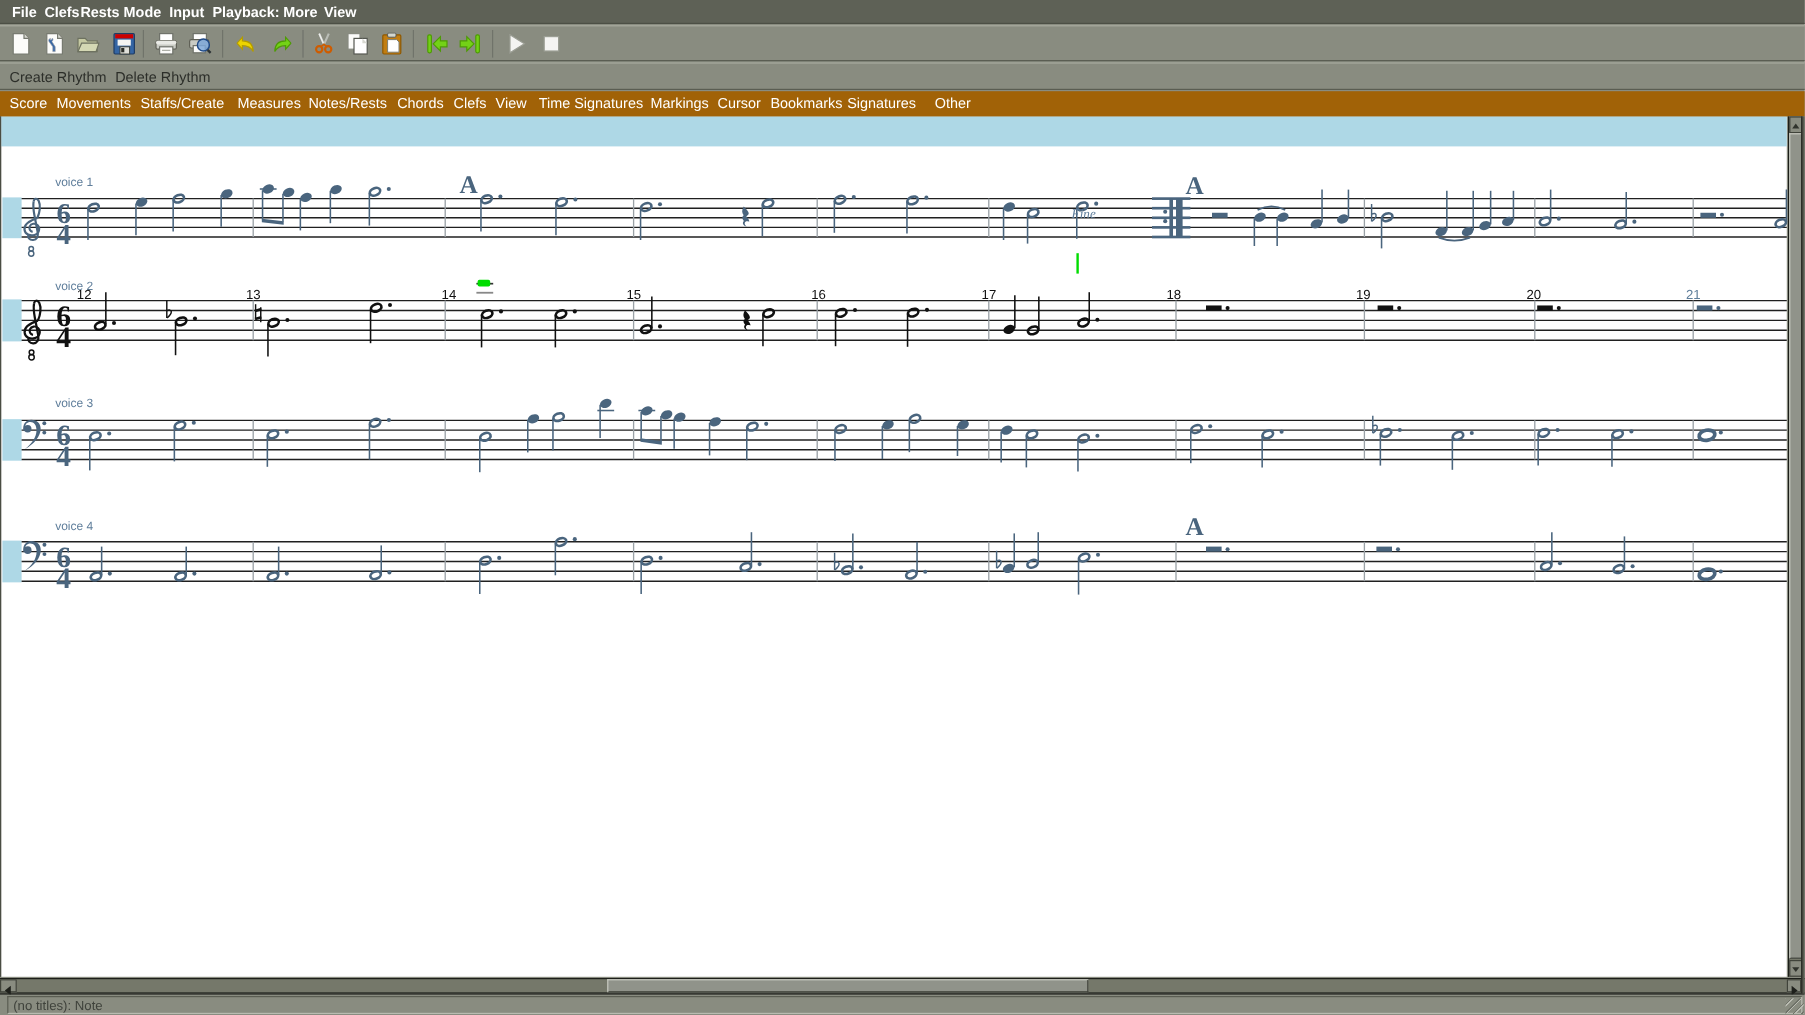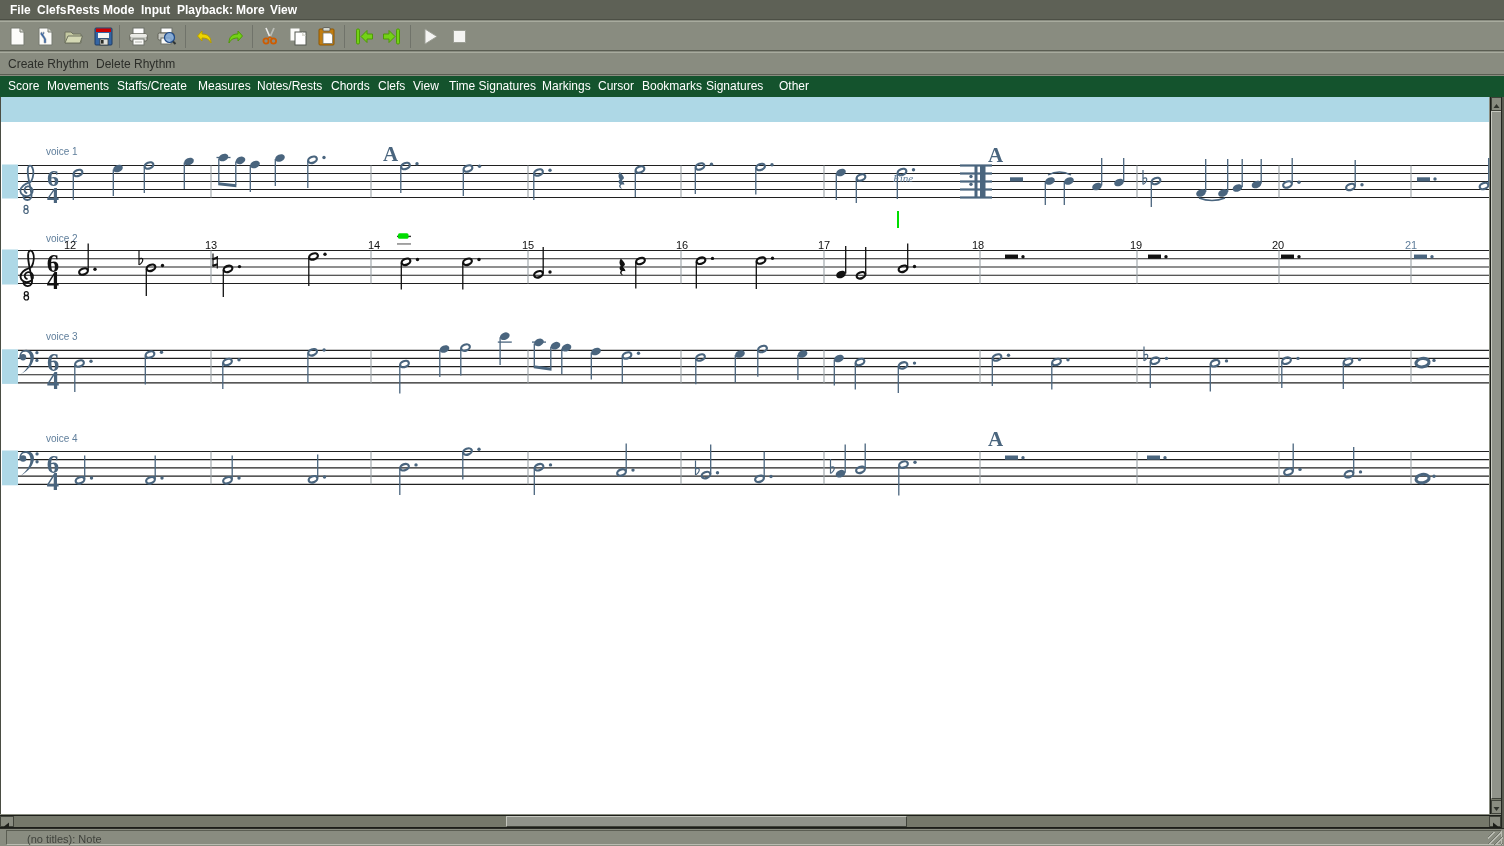--- a/index.html
+++ b/index.html
@@ -3,28 +3,28 @@
 * { margin:0; padding:0; box-sizing:border-box; }
 body { width:1504px; height:846px; position:relative; overflow:hidden;
   font-family:"Liberation Sans", sans-serif; background:#898c80; }
 .menubar { position:absolute; left:0; top:0; width:1504px; height:20px;
   background:#5e6156; color:#ffffff; font-size:12px; line-height:20px; border-bottom:1px solid #4c4f45;font-weight:bold;}
 .toolbar { position:absolute; left:0; top:21px; width:1504px; height:30px;
   background:#898c80; border-bottom:1px solid #5a5d52; border-top:1px solid #a8ab9e; }
 .rhythmbar { position:absolute; left:0; top:52px; width:1504px; height:23px;
   background:#898c80; color:#2c2e29; font-size:12px; line-height:23px; border-bottom:1px solid #5a5d52; border-top:1px solid #a8ab9e;text-align:right;}
 .menurow { position:absolute; left:0; top:76px; width:1504px; height:21px;
-  background:#14532d; color:#ffffff; font-size:12px; line-height:21px; }
+  background:#a16207; color:#ffffff; font-size:12px; line-height:21px; }
 .vscroll { position:absolute; left:1490px; top:97px; width:11px; height:717px; background:#75786a; border-left:1px solid #1c1e19;}
 .vbtn { position:absolute; left:0; width:11px; height:14px; background:#898c80; border:1px solid #40433a; }
 .vthumb { position:absolute; left:0; top:14px; width:11px; height:688px; background:#90938a; border:1px solid #40433a; border-top-color:#c6c8bf; border-left-color:#c6c8bf;}
 .hscroll { position:absolute; left:0; top:815px; width:1504px; height:13px; background:#75786a; border-top:1px solid #1c1e19; border-bottom:1px solid #1c1e19;}
 .statusbar { position:absolute; left:0; top:829px; width:1504px; height:17px; background:#898c80;
   color:#3f423b; font-size:11px; line-height:17px; }
-.statusframe { position:absolute; left:6px; top:1px; right:2px; height:15px; border:1px solid #5a5d52; border-bottom-color:#b9bbb1; border-right-color:#b9bbb1; padding-left:20px;}
+.statusframe { position:absolute; left:6px; top:1px; right:2px; height:15px; border:1px solid #5a5d52; border-bottom-color:#b9bbb1; border-right-color:#b9bbb1; padding-left:4px;}
 .grip { position:absolute; right:1px; bottom:1px; width:15px; height:13px;
   background:repeating-linear-gradient(135deg, transparent 0 3px, #6f7268 3px 4px, #b9bbb1 4px 5px); }
 .rightedge { position:absolute; left:1501px; top:97px; width:3px; height:731px; background:#585b50; border-left:1px solid #23251f;}
 .leftedge { position:absolute; left:0px; top:97px; width:1px; height:717px; background:#4a4d43;}
 </style></head>
 <body>
 <svg style="position:absolute;left:0;top:0" width="1504" height="846" viewBox="0 0 1504 846">
 <rect x="1" y="97" width="1488" height="717" fill="#ffffff"></rect>
 <rect x="1" y="97" width="1488" height="25" fill="#aed8e6"></rect>
 <rect x="2" y="164.5" width="16" height="34.0" fill="#aed8e6"></rect>

